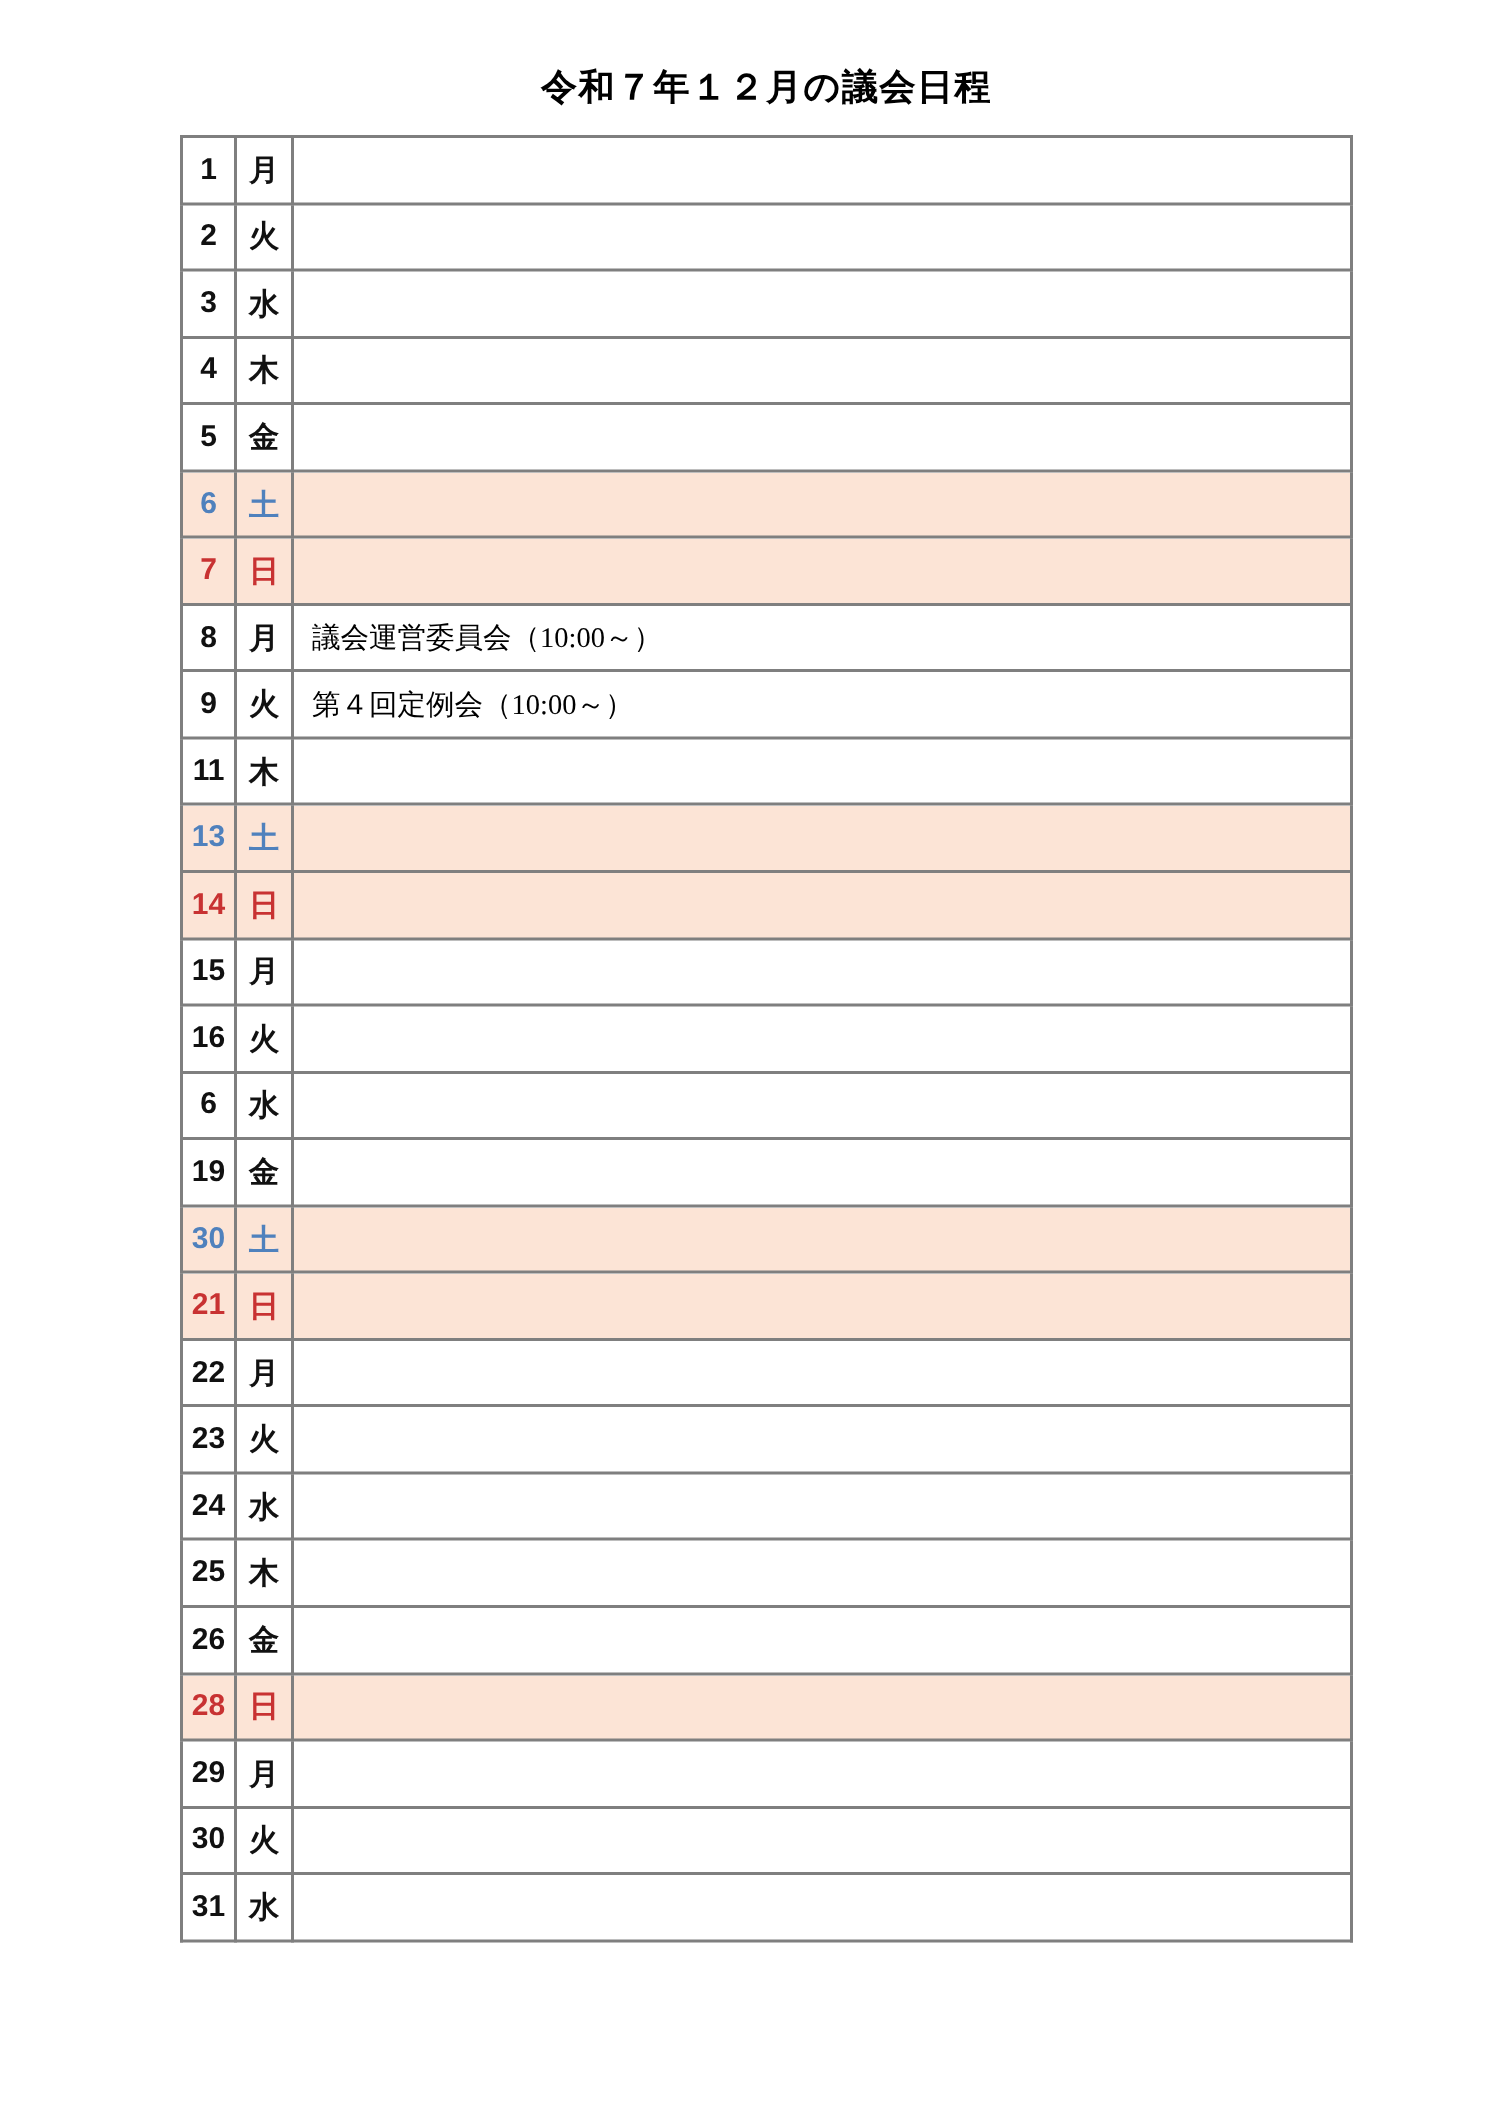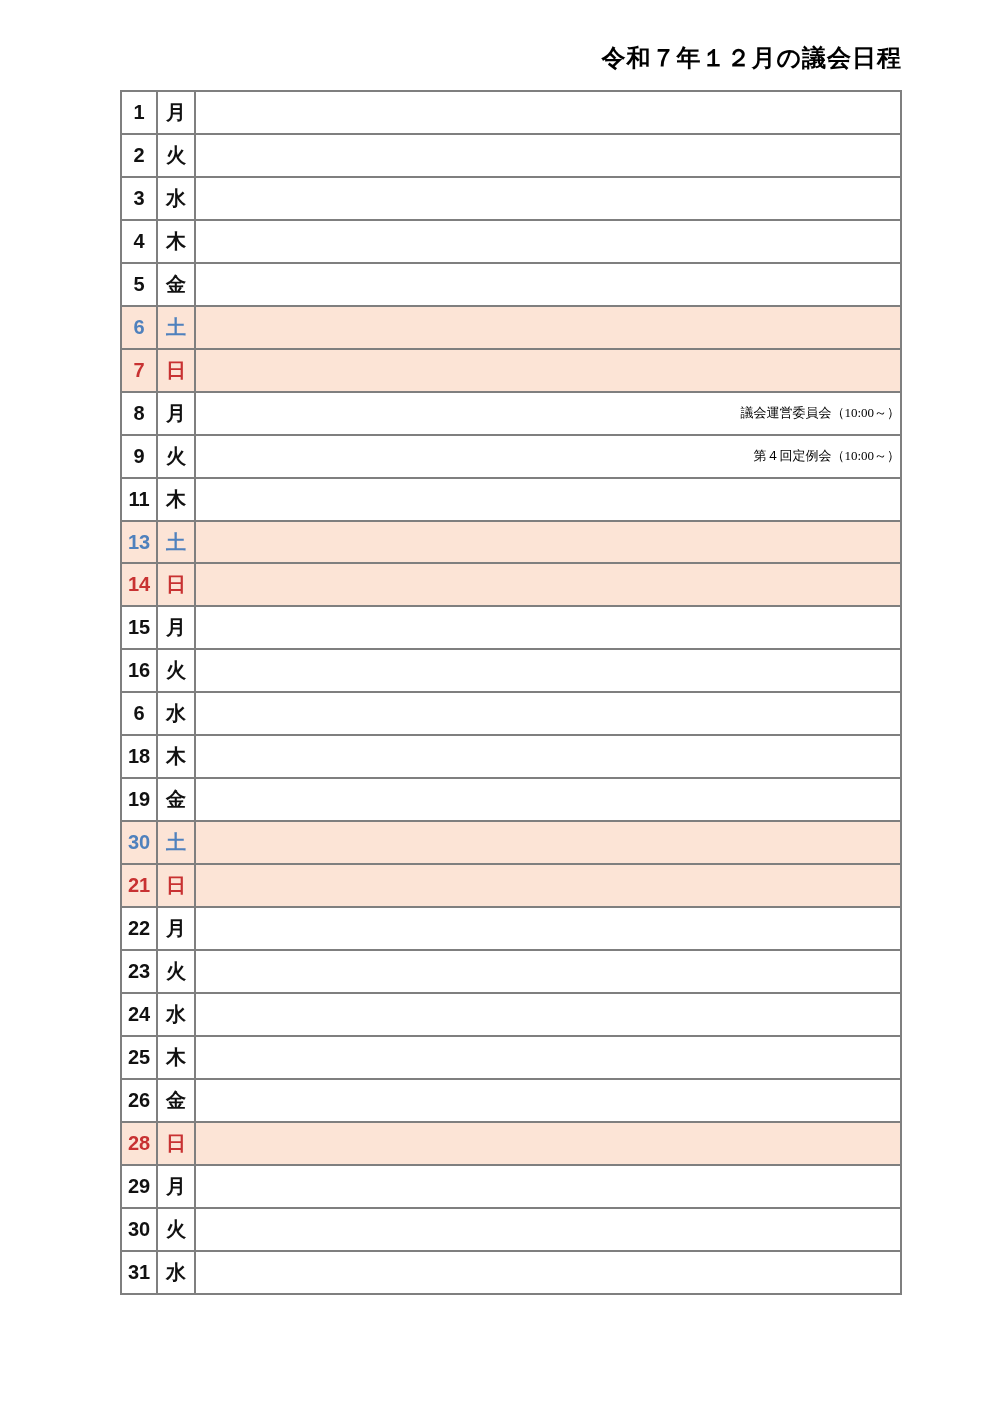--- a/index.html
+++ b/index.html
@@ -22,21 +22,21 @@
     width: 995px;
     height: 1407px;
     background: #ffffff;
     overflow: hidden;
   }
   .doc-title {
     position: absolute;
     top: 42px;
     left: 120px;
     width: 782px;
-    text-align: right;
+    text-align: center;
     font-size: 24px;
     font-weight: bold;
     letter-spacing: 1px;
     color: #000000;
     font-family: Liberation Sans, sans-serif;
   }
   table.schedule {
     position: absolute;
     top: 90px;
     left: 120px;
@@ -60,23 +60,23 @@
     font-weight: bold;
     font-family: "Liberation Sans", "DejaVu Sans", sans-serif;
   }
   td.wd {
     text-align: center;
     font-size: 20px;
     font-weight: bold;
     font-family: "Liberation Sans", "DejaVu Sans", sans-serif;
   }
   td.event {
-    text-align: right;
+    text-align: left;
     padding-left: 12px;
-    font-size: 13px;
+    font-size: 19px;
     font-weight: normal;
     font-family: "Liberation Serif", "DejaVu Serif", serif;
     color: #000000;
   }
   tr.sat-row td, tr.sun-row td { background: var(--weekend-bg); }
   tr.sat-row td.day, tr.sat-row td.wd { color: var(--sat-color); }
   tr.sun-row td.day, tr.sun-row td.wd { color: var(--sun-color); }
 </style>
 </head>
 <body>
@@ -160,25 +160,20 @@
     <td class="day">16</td>
     <td class="wd">火</td>
     <td class="event"></td>
   </tr>
         <tr>
     <td class="day">6</td>
     <td class="wd">水</td>
     <td class="event"></td>
   </tr>
         <tr>
-    <td class="day">18</td>
-    <td class="wd">木</td>
-    <td class="event"></td>
-  </tr>
-        <tr>
     <td class="day">19</td>
     <td class="wd">金</td>
     <td class="event"></td>
   </tr>
         <tr class="sat-row">
     <td class="day">30</td>
     <td class="wd">土</td>
     <td class="event"></td>
   </tr>
         <tr class="sun-row">

